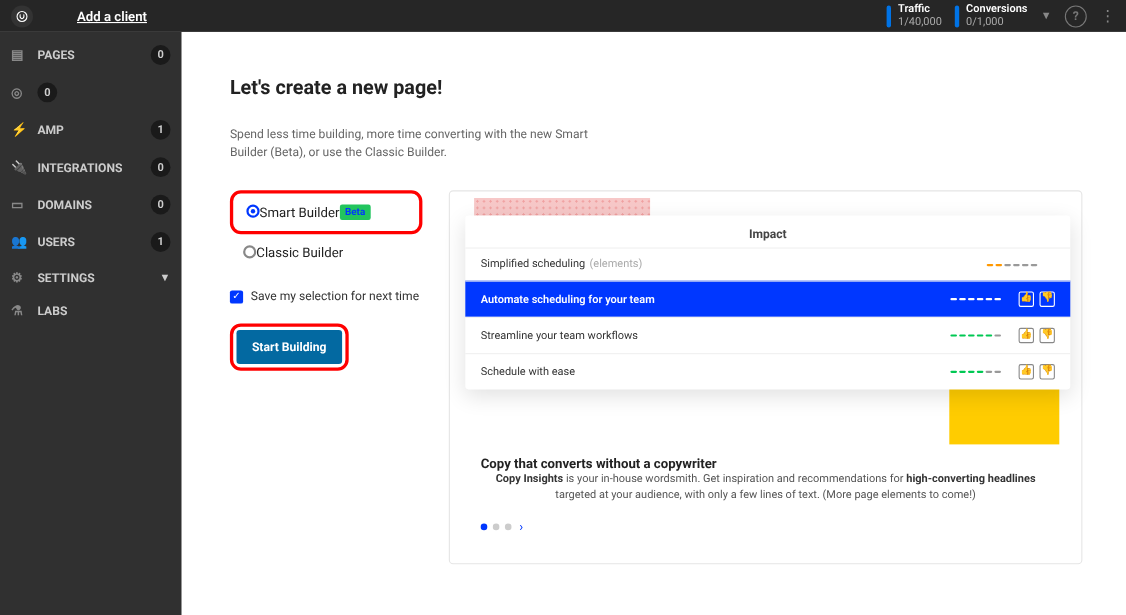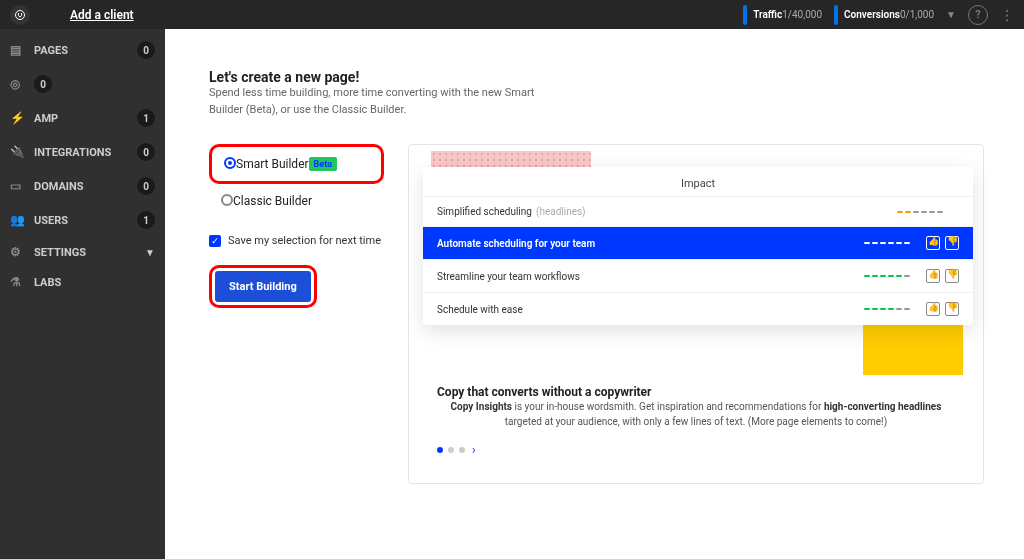--- a/index.html
+++ b/index.html
@@ -5,61 +5,61 @@
 * { margin: 0; padding: 0; box-sizing: border-box; font-family: -apple-system, BlinkMacSystemFont, "Segoe UI", Roboto, sans-serif; }
 body { background: #fff; width: 1024px; height: 559px; overflow: hidden; }
 
 .topbar { height: 29px; background: #262626; display: flex; align-items: center; padding: 0 10px; }
 .logo { width: 20px; height: 20px; background: #333; border-radius: 50%; display: flex; align-items: center; justify-content: center; margin-right: 40px; }
 .logo svg { width: 12px; height: 12px; }
 .add-client { color: #fff; font-size: 12px; font-weight: 600; text-decoration: underline; }
 .topbar-right { margin-left: auto; display: flex; align-items: center; gap: 12px; }
 .metric { display: flex; align-items: center; gap: 6px; color: #fff; font-size: 10px; }
 .metric-bar { width: 4px; height: 20px; background: #0073e6; border-radius: 2px; }
-.metric-text { display: flex; flex-direction: row; line-height: 1.2; }
+.metric-text { display: flex; flex-direction: column; line-height: 1.2; }
 .metric-label { font-weight: 600; }
 .metric-value { color: #aaa; }
 .caret-down { color: #888; font-size: 10px; }
 .help-icon { width: 20px; height: 20px; border: 1.5px solid #777; border-radius: 50%; display: flex; align-items: center; justify-content: center; color: #777; font-size: 11px; font-weight: 700; }
 .menu-dots { color: #888; font-size: 14px; }
 
 .layout { display: flex; height: calc(559px - 28px); }
 .sidebar { width: 165px; background: #303030; padding-top: 4px; }
 .nav-item { display: flex; align-items: center; padding: 8px 10px; color: #ccc; font-size: 11px; font-weight: 700; cursor: pointer; }
 .nav-icon { width: 14px; margin-right: 10px; color: #888; font-size: 12px; }
 .nav-label { flex: 1; }
 .nav-badge { background: #1a1a1a; color: #ccc; font-size: 10px; border-radius: 9px; min-width: 18px; height: 18px; display: flex; align-items: center; justify-content: center; padding: 0 5px; }
 .nav-caret { color: #ccc; font-size: 10px; }
 
 .main { flex: 1; padding: 40px 40px 40px 44px; }
-.heading { font-size: 14px; font-weight: 700; color: #222; margin-bottom: 0; }
+.heading { font-size: 18px; font-weight: 700; color: #222; margin-bottom: 24px; }
 .subhead { font-size: 11px; color: #666; line-height: 1.5; max-width: 360px; margin-bottom: 26px; }
 
 .row { display: flex; gap: 24px; }
 .left-col { width: 175px; }
 .builder-options { }
 .opt { display: flex; align-items: flex-start; padding: 10px 12px; font-size: 12px; color: #222; cursor: pointer; border-radius: 4px; }
 .opt .radio { width: 12px; height: 12px; border: 2px solid #888; border-radius: 50%; display: inline-block; position: relative; flex-shrink: 0; }
 .opt.selected .radio { border-color: #0037ff; }
 .opt.selected .radio::after { content: ""; position: absolute; inset: 2px; background: #0037ff; border-radius: 50%; }
 .beta-tag { background: #22c55e; color: #0037ff; font-size: 9px; font-weight: 700; padding: 2px 5px; border-radius: 2px; }
 .highlight-red { border: 3px solid #ff0000; border-radius: 10px; }
 .highlight-red-btn { border: 3px solid #ff0000; border-radius: 10px; display: inline-block; padding: 3px; }
 
 .save-row { display: flex; align-items: center; gap: 7px; margin: 16px 0 18px; font-size: 11px; color: #333; }
 .chk { width: 12px; height: 12px; background: #0037ff; border-radius: 2px; display: flex; align-items: center; justify-content: center; color: #fff; font-size: 9px; }
 
-.start-btn { background: #1d4ed8; color: #fff; border: none; padding: 9px 14px; font-size: 11px; font-weight: 700; border-radius: 3px; cursor: pointer; text-align: right; }
+.start-btn { background: #0369a1; color: #fff; border: none; padding: 9px 14px; font-size: 11px; font-weight: 700; border-radius: 3px; cursor: pointer; text-align: right; }
 
 .preview { flex: 1; border: 1px solid #e5e5e5; border-radius: 4px; padding: 0; position: relative; min-height: 340px; }
 .preview-stage { position: relative; height: 220px; margin-bottom: 0; }
 .bg-red { position: absolute; top: 6px; left: 22px; width: 160px; height: 60px; background: #f7c8c8; background-image: radial-gradient(#f0a0a0 1px, transparent 1px); background-size: 6px 6px; }
 .bg-yellow { position: absolute; bottom: -10px; right: 20px; width: 100px; height: 120px; background: #ffcc00; }
 .card { position: absolute; top: 22px; left: 14px; right: 10px; background: #fff; box-shadow: 0 6px 20px rgba(0,0,0,0.12); border-radius: 3px; }
-.card-head { text-align: center; padding: 10px 0 6px; font-size: 11px; font-weight: 400; color: #444; }
+.card-head { text-align: center; padding: 10px 0 6px; font-size: 11px; font-weight: 700; color: #444; }
 .card-head span { display: inline-block; width: 200px; }
 .card-row { display: flex; align-items: center; padding: 9px 14px; border-top: 1px solid #f0f0f0; font-size: 10px; color: #333; }
 .card-row.sel { background: #0037ff; color: #fff; font-weight: 600; }
 .card-row .txt { flex: 1; }
 .orig { color: #aaa; margin-left: 4px; }
 .dashes { display: flex; gap: 2px; margin-right: 16px; }
 .dash { width: 6px; height: 2px; border-radius: 1px; }
 .d-o { background: #ff9800; }
 .d-g { background: #00c853; }
 .d-gr { background: #999; }
@@ -183,21 +183,21 @@
         </div>
       </div>
 
       <div class="preview">
         <div class="preview-stage">
           <div class="bg-red"></div>
           <div class="bg-yellow"></div>
           <div class="card">
             <div class="card-head"><span>Impact</span></div>
             <div class="card-row">
-              <span class="txt"><span>Simplified scheduling</span><span class="orig">(headlines)</span></span>
+              <span class="txt"><span>Simplified scheduling</span><span class="orig">(elements)</span></span>
               <span class="dashes">
                   <span class="dash d-o"></span>
                   <span class="dash d-o"></span>
                   <span class="dash d-gr"></span>
                   <span class="dash d-gr"></span>
                   <span class="dash d-gr"></span>
                   <span class="dash d-gr"></span>
                 </span>
             </div>
             <div class="card-row sel">

